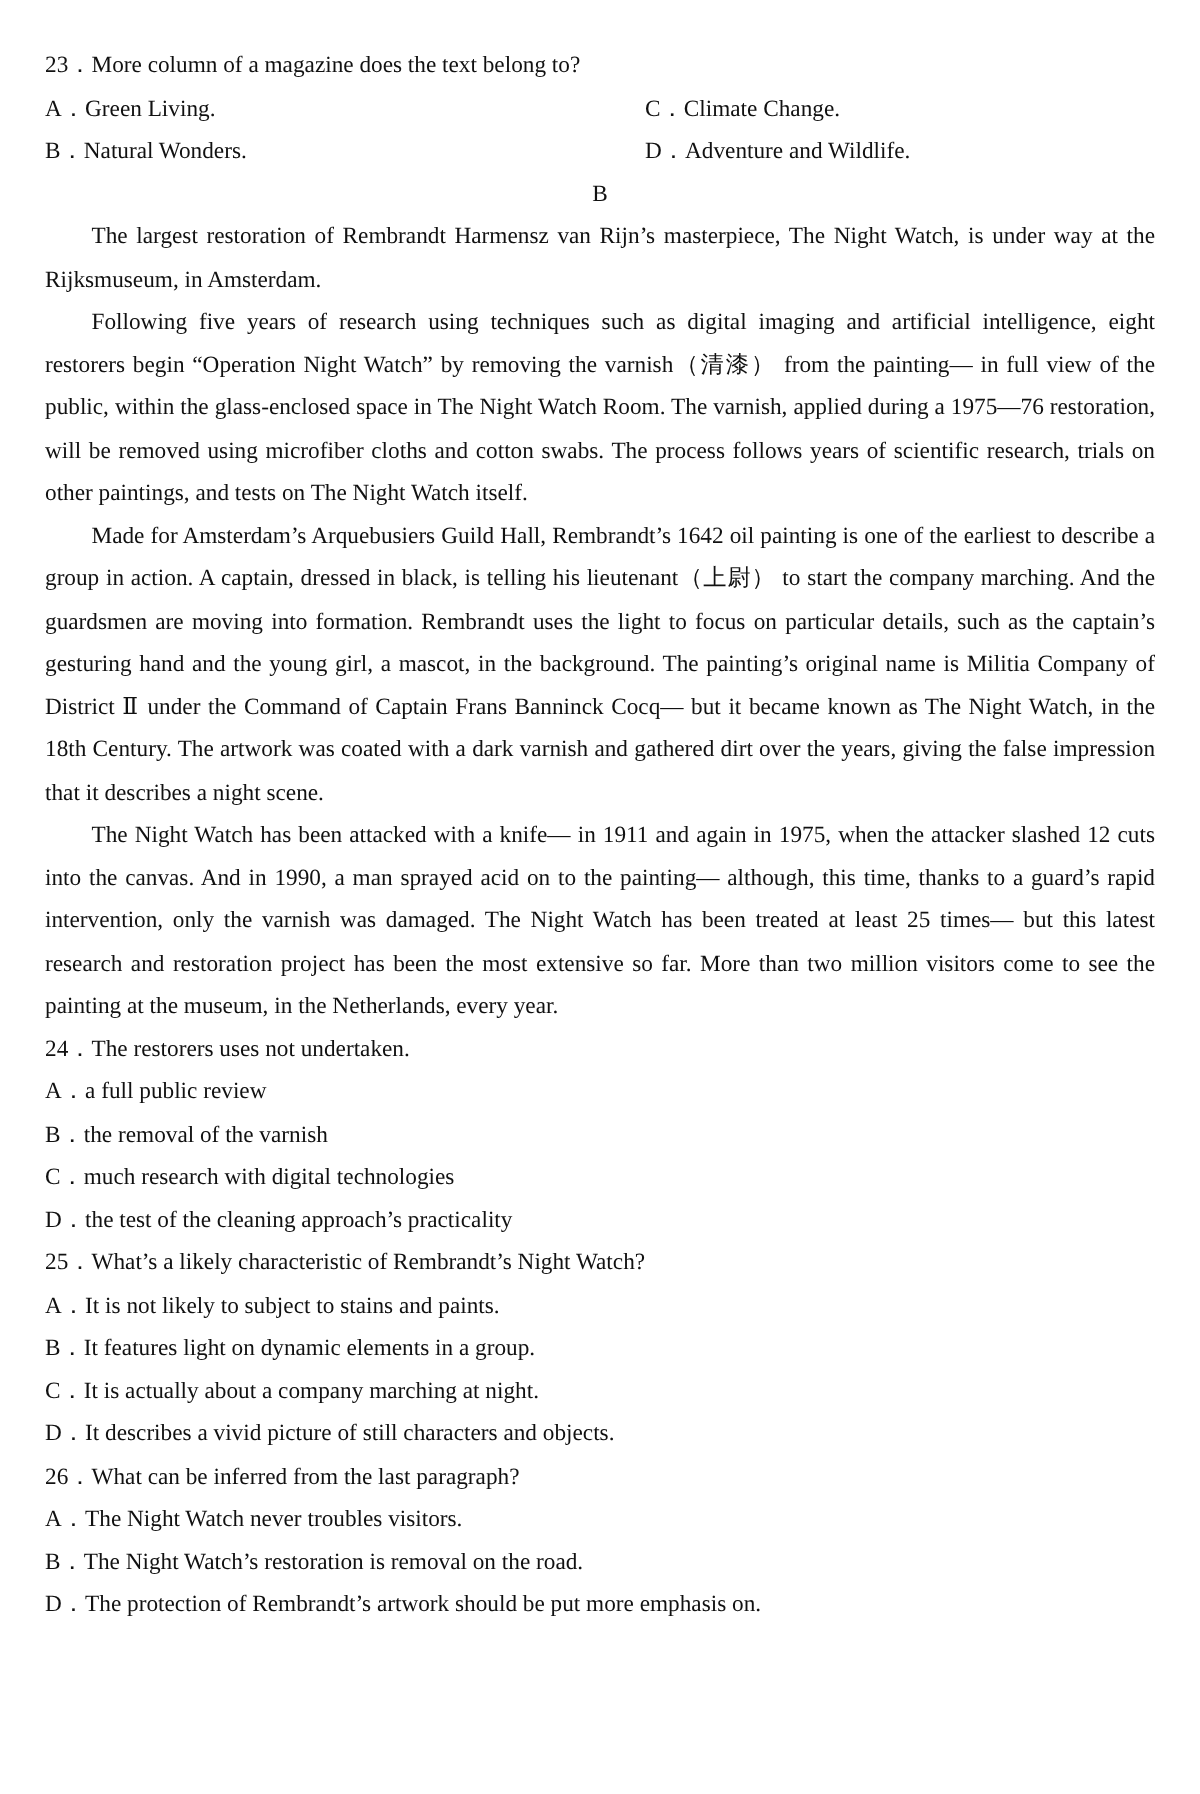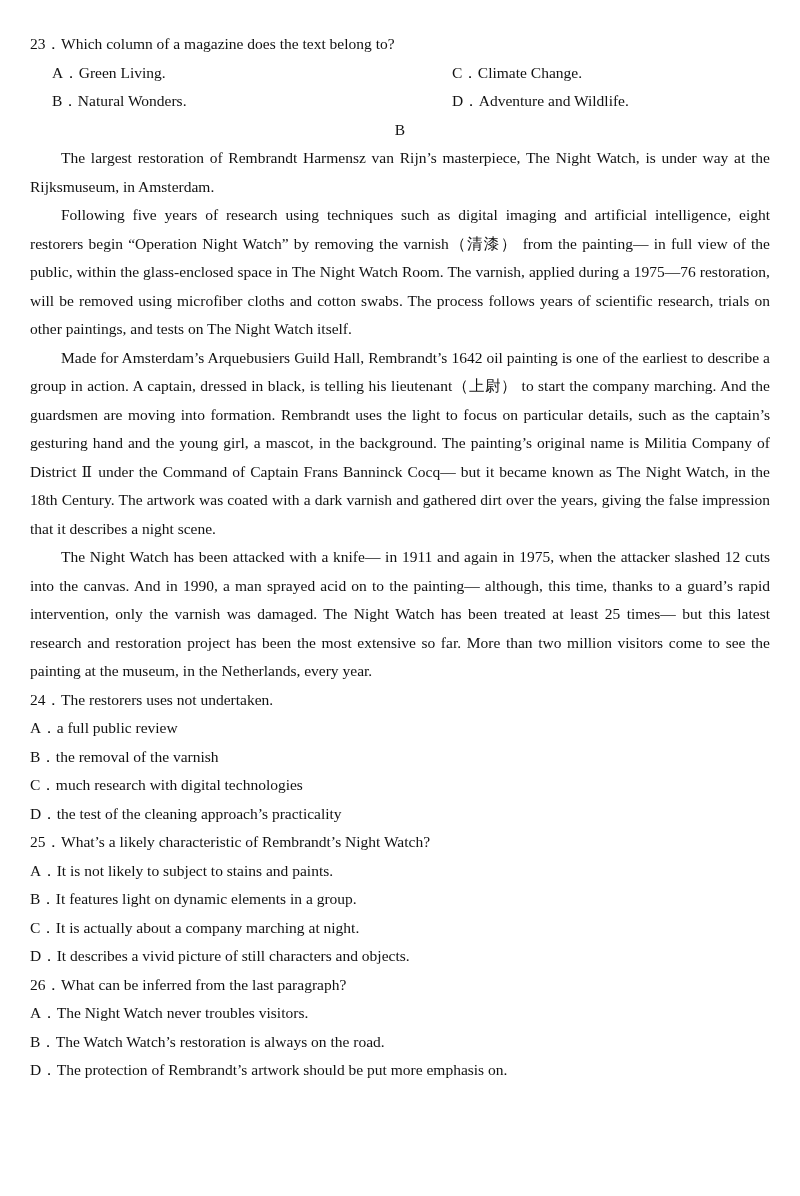--- a/index.html
+++ b/index.html
@@ -21,21 +21,20 @@
   .q-line {
     text-align: left;
   }
   .q-number {
     white-space: pre;
     font-family: Liberation Serif, serif;
   }
   .opt-grid {
     display: grid;
     grid-template-columns: 400px 1fr;
-    margin-left: 22px;
   }
   .opt-line {
     text-align: left;
   }
   .opt-label {
     white-space: pre;
   }
   .section-label {
     text-align: center;
   }
@@ -48,21 +47,21 @@
     margin: 0;
   }
 </style>
 </head>
 <body>
 
 <div class="page">
 
   <div class="q-block">
     <div class="q-line">
-      <span class="q-number">23．</span><span>Which column of a magazine does the text belong to?</span>
+      <span class="q-number">23．</span><span>More column of a magazine does the text belong to?</span>
     </div>
     <div class="opt-grid">
       <div class="opt-line">
         <span class="opt-label">A．</span><span>Green Living.</span>
       </div>
       <div class="opt-line">
         <span class="opt-label">C．</span><span>Climate Change.</span>
       </div>
       <div class="opt-line">
         <span class="opt-label">B．</span><span>Natural Wonders.</span>
@@ -119,20 +118,20 @@
   </div>
 
   <div class="q-block">
     <div class="q-line">
       <span class="q-number">26．</span><span>What can be inferred from the last paragraph?</span>
     </div>
     <div class="opt-line">
       <span class="opt-label">A．</span><span>The Night Watch never troubles visitors.</span>
     </div>
     <div class="opt-line">
-      <span class="opt-label">B．</span><span>The Watch Watch’s restoration is always on the road.</span>
+      <span class="opt-label">B．</span><span>The Night Watch’s restoration is removal on the road.</span>
     </div>
     <div class="opt-line">
       <span class="opt-label">D．</span><span>The protection of Rembrandt’s artwork should be put more emphasis on.</span>
     </div>
   </div>
 
 </div>
 
 </body></html>

